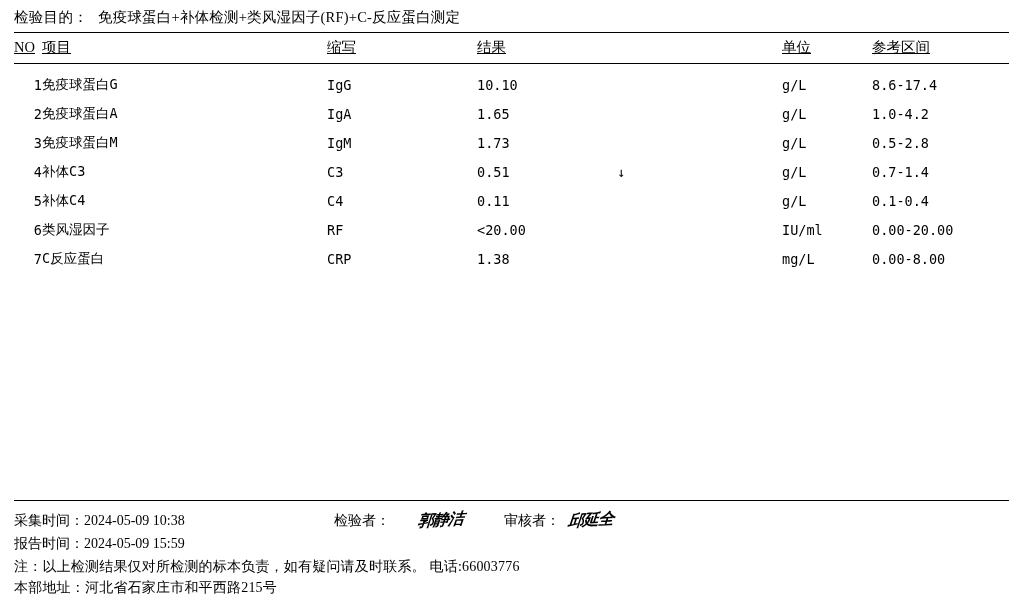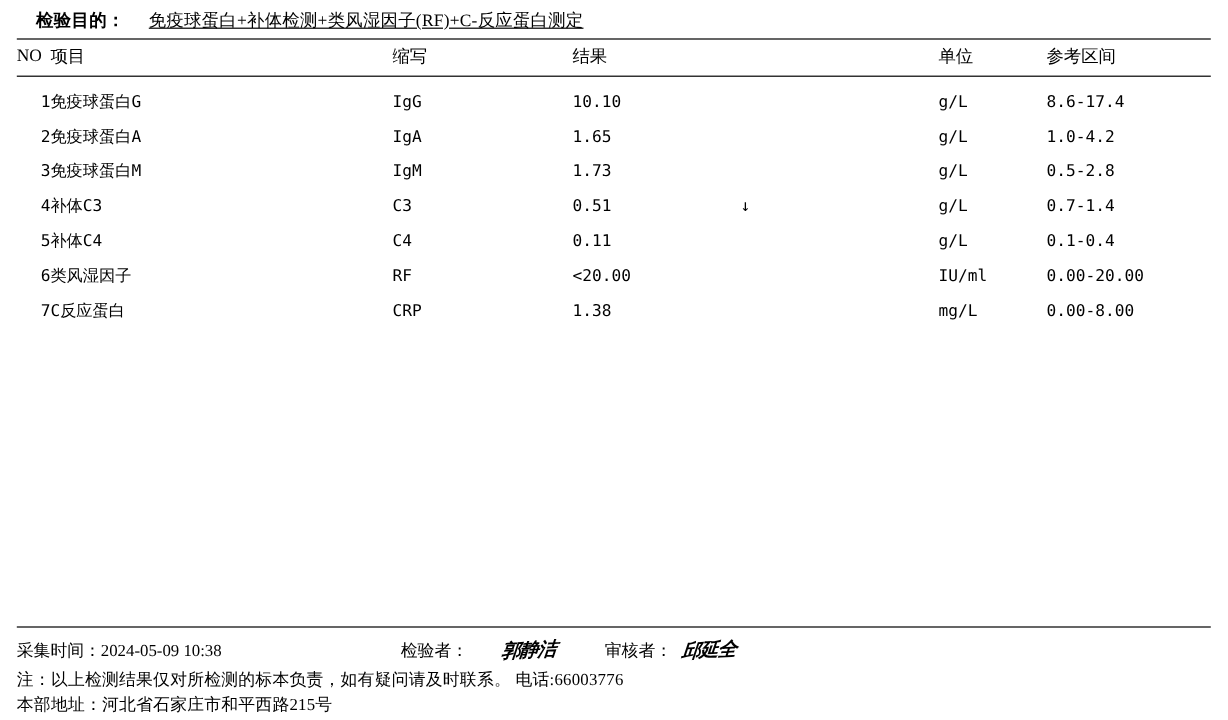--- a/index.html
+++ b/index.html
@@ -23,46 +23,45 @@
     padding: 0 14px;
   }
   .purpose-line {
     display: flex;
     align-items: baseline;
     font-size: 14.5px;
     padding-top: 8px;
     white-space: nowrap;
   }
   .purpose-label {
-    font-weight: 700;
+    font-weight: 400;
     letter-spacing: 0.3px;
-    margin-left: 16px;
   }
   .purpose-value {
-    margin-left: 20px;
+    margin-left: 10px;
     letter-spacing: 0.2px;
-    text-decoration: underline;
   }
   .rule {
     border: 0;
     border-top: 1px solid #000;
     margin: 5px 0 0 0;
     height: 0;
   }
   table.results {
     width: 100%;
     border-collapse: collapse;
     font-size: 14px;
     table-layout: fixed;
   }
   table.results th {
     text-align: left;
     font-weight: 400;
     padding: 5px 0 6px 0;
     font-size: 14.5px;
+    text-decoration: underline;
   }
   table.results td {
     padding: 5.5px 0;
     font-size: 13.5px;
     font-family: "DejaVu Sans Mono", monospace;
     white-space: nowrap;
   }
   td.c-no, th.c-no { width: 28px; text-align: right; padding-right: 8px; }
   td.c-name, th.c-name { width: 285px; }
   td.c-abbr, th.c-abbr { width: 150px; }
@@ -246,20 +245,25 @@
       <div class="f-tester">
         <span>检验者：</span>
         <span class="sign">郭静洁</span>
       </div>
       <div class="f-reviewer">
         <span>审核者：</span>
         <span class="sign">邱延全</span>
       </div>
     </div>
 
+    <div class="footer-row">
+      <div class="f-collect">
+        <span>报告时间：</span><span>2024-05-09 15:59</span>
+      </div>
+    </div>
 
     <div class="note-row">
       <span>注：以上检测结果仅对所检测的标本负责，如有疑问请及时联系。</span>
       <span class="note-phone">电话:66003776</span>
     </div>
 
     <div class="addr-row">本部地址：河北省石家庄市和平西路215号</div>
   </div>
 
 </div>

